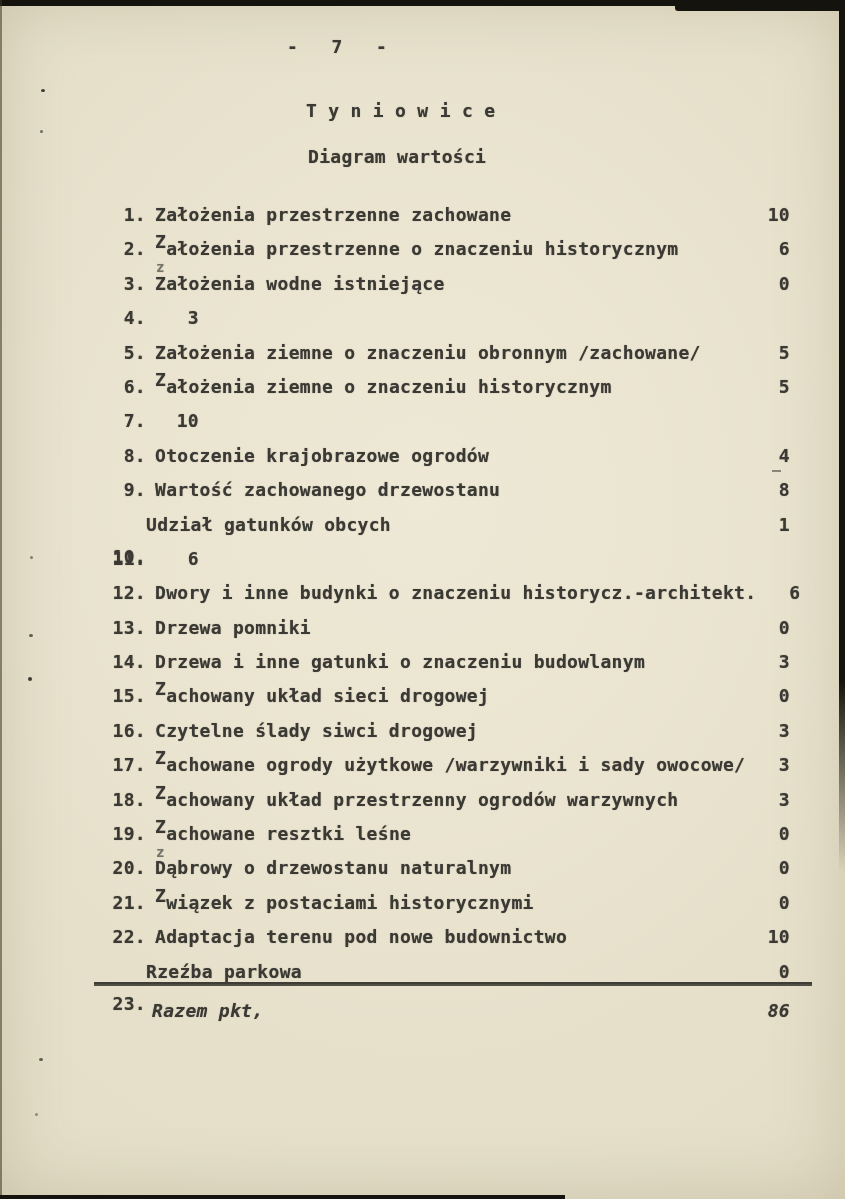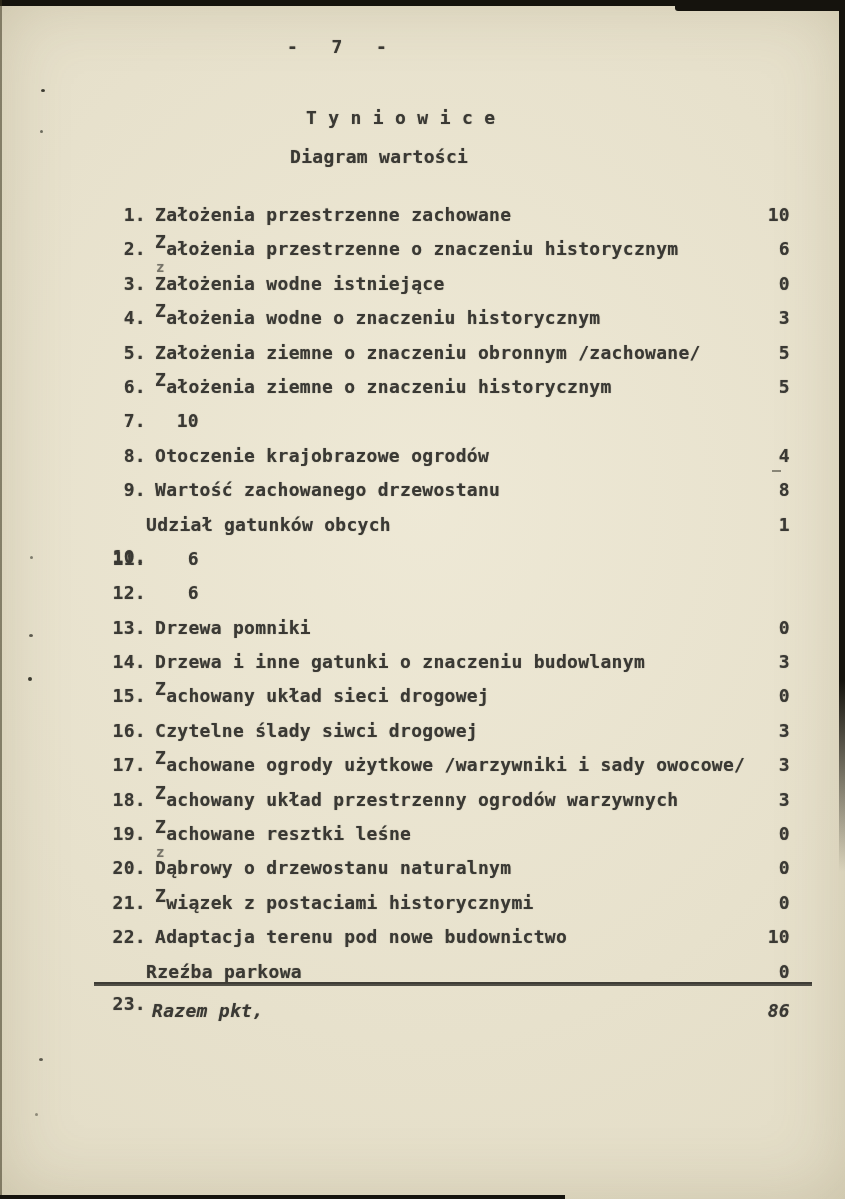--- a/index.html
+++ b/index.html
@@ -30,22 +30,22 @@
   .edge{position:absolute;background:var(--edge);}
   .edge-top{top:0;left:0;right:0;height:6px;}
   .edge-top-right{top:0;right:0;width:170px;height:11px;border-radius:0 0 0 3px;}
   .edge-right{top:0;right:0;width:6px;height:872px;
     background:linear-gradient(var(--edge) 78%, rgba(21,19,13,0));}
   .edge-left{top:0;left:0;width:2px;height:1199px;background:rgba(62,56,34,.55);}
   .edge-bottom{bottom:0;left:0;width:565px;height:4px;}
   .speck{position:absolute;background:#3b3a30;border-radius:50%;}
   
   .pagenum{position:absolute;top:36px;left:287px;font-size:18px;white-space:pre;}
-  .title{position:absolute;top:107px;left:306px;font-size:18px;white-space:pre;}
-  .subtitle{position:absolute;top:146px;left:290px;font-size:18px;}
+  .title{position:absolute;top:100px;left:306px;font-size:18px;white-space:pre;}
+  .subtitle{position:absolute;top:146px;left:308px;font-size:18px;}
   
   .content{position:absolute;top:198px;left:0;right:0;padding:0 55px 0 100px;font-size:18px;}
   .row{display:flex;align-items:flex-start;height:34.4px;padding-top:5px;line-height:23px;}
   .num{flex:0 0 46px;text-align:right;white-space:pre;margin-right:9px;}
   .row.tight .num{margin-right:0;margin-top:32px;}
   .label{position:relative;flex:1;white-space:pre;}
   .sup{display:inline-block;transform:translateY(-7px);}
   .sub{position:absolute;left:1px;top:19px;font-size:14px;opacity:.65;}
   .pts{flex:0 0 44px;text-align:right;}
   .sep{height:3px;margin:-7px -22px 0 -6px;
@@ -92,21 +92,20 @@
   </div>
 
   <div class="row">
     <span class="num">3.</span>
     <span class="label"><span class="sup"></span><span class="sub"></span><span class="txt">Założenia wodne istniejące</span></span>
     <span class="pts">0</span>
   </div>
 
   <div class="row">
     <span class="num">4.</span>
-    <span class="label"><span class="sup">Z</span><span class="sub"></span><span class="txt">ałożenia wodne o znaczeniu historycznym</span></span>
     <span class="pts">3</span>
   </div>
 
   <div class="row">
     <span class="num">5.</span>
     <span class="label"><span class="sup"></span><span class="sub"></span><span class="txt">Założenia ziemne o znaczeniu obronnym /zachowane/</span></span>
     <span class="pts">5</span>
   </div>
 
   <div class="row">
@@ -138,20 +137,21 @@
     <span class="pts">1</span>
   </div>
 
   <div class="row">
     <span class="num">11.</span>
     <span class="pts">6</span>
   </div>
 
   <div class="row">
     <span class="num">12.</span>
+    <span class="label"><span class="sup"></span><span class="sub"></span><span class="txt">Dwory i inne budynki o znaczeniu historycz.-architekt.</span></span>
     <span class="pts">6</span>
   </div>
 
   <div class="row">
     <span class="num">13.</span>
     <span class="label"><span class="sup"></span><span class="sub"></span><span class="txt">Drzewa pomniki</span></span>
     <span class="pts">0</span>
   </div>
 
   <div class="row">

